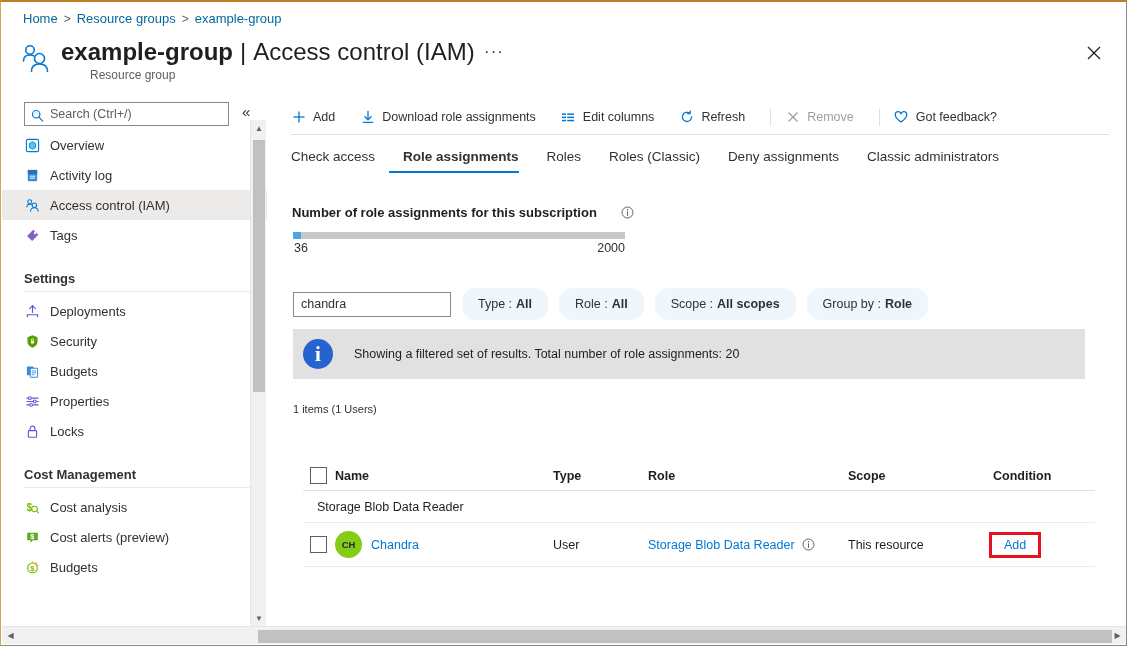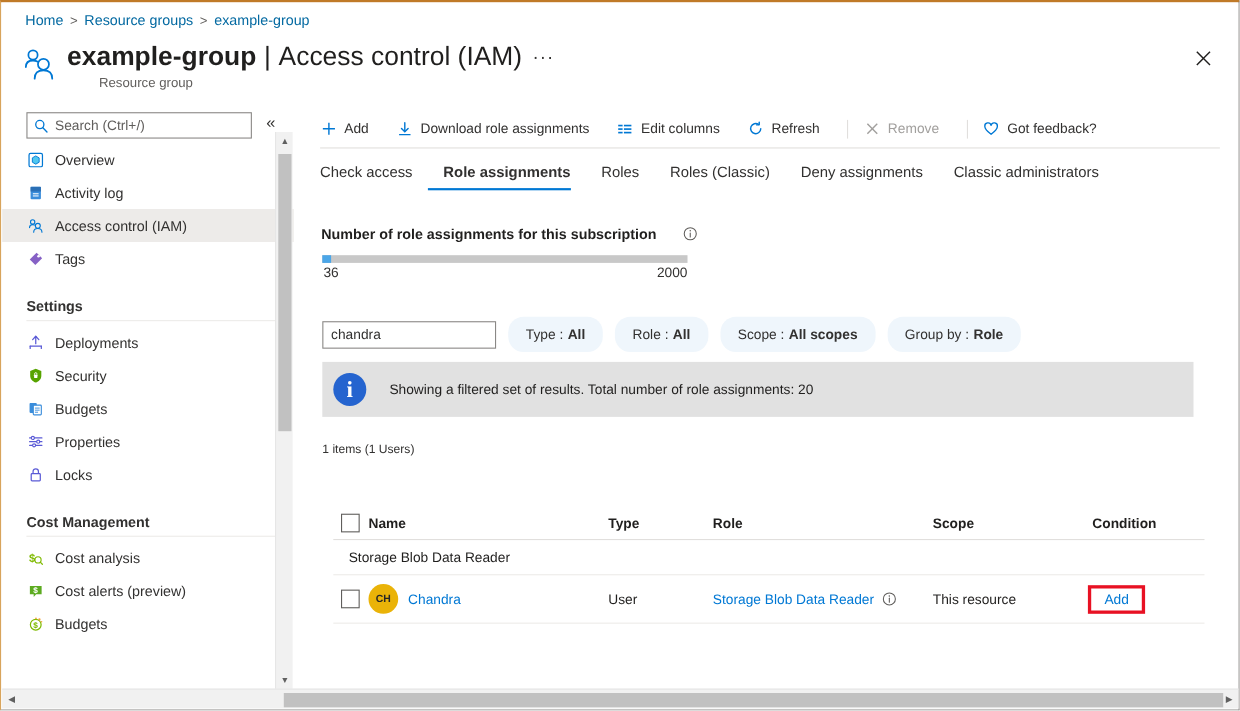--- a/index.html
+++ b/index.html
@@ -643,21 +643,21 @@
         <div class="c-cond">Condition</div>
       </div>
 
       <div class="tbl-group">Storage Blob Data Reader</div>
 
       <div class="tbl-row">
         <div class="c-check">
           <span class="chk"></span>
         </div>
         <div class="c-name">
-          <span class="avatar" style="background: #eab308;">CH</span>
+          <span class="avatar" style="background: #84cc16;">CH</span>
           <a class="link">Chandra</a>
         </div>
         <div class="c-type">User</div>
         <div class="c-role">
           <span class="role-link">Storage Blob Data Reader</span>
           <span class="info-ico-sm">
             <svg viewBox="0 0 14 14" width="13" height="13" fill="none" stroke="#605e5c" stroke-width="1.05">
               <circle cx="7" cy="7" r="5.9"></circle>
               <line x1="7" y1="6.2" x2="7" y2="10.2" stroke-linecap="round"></line>
               <circle cx="7" cy="4.1" r="0.75" fill="#605e5c" stroke="none"></circle>

